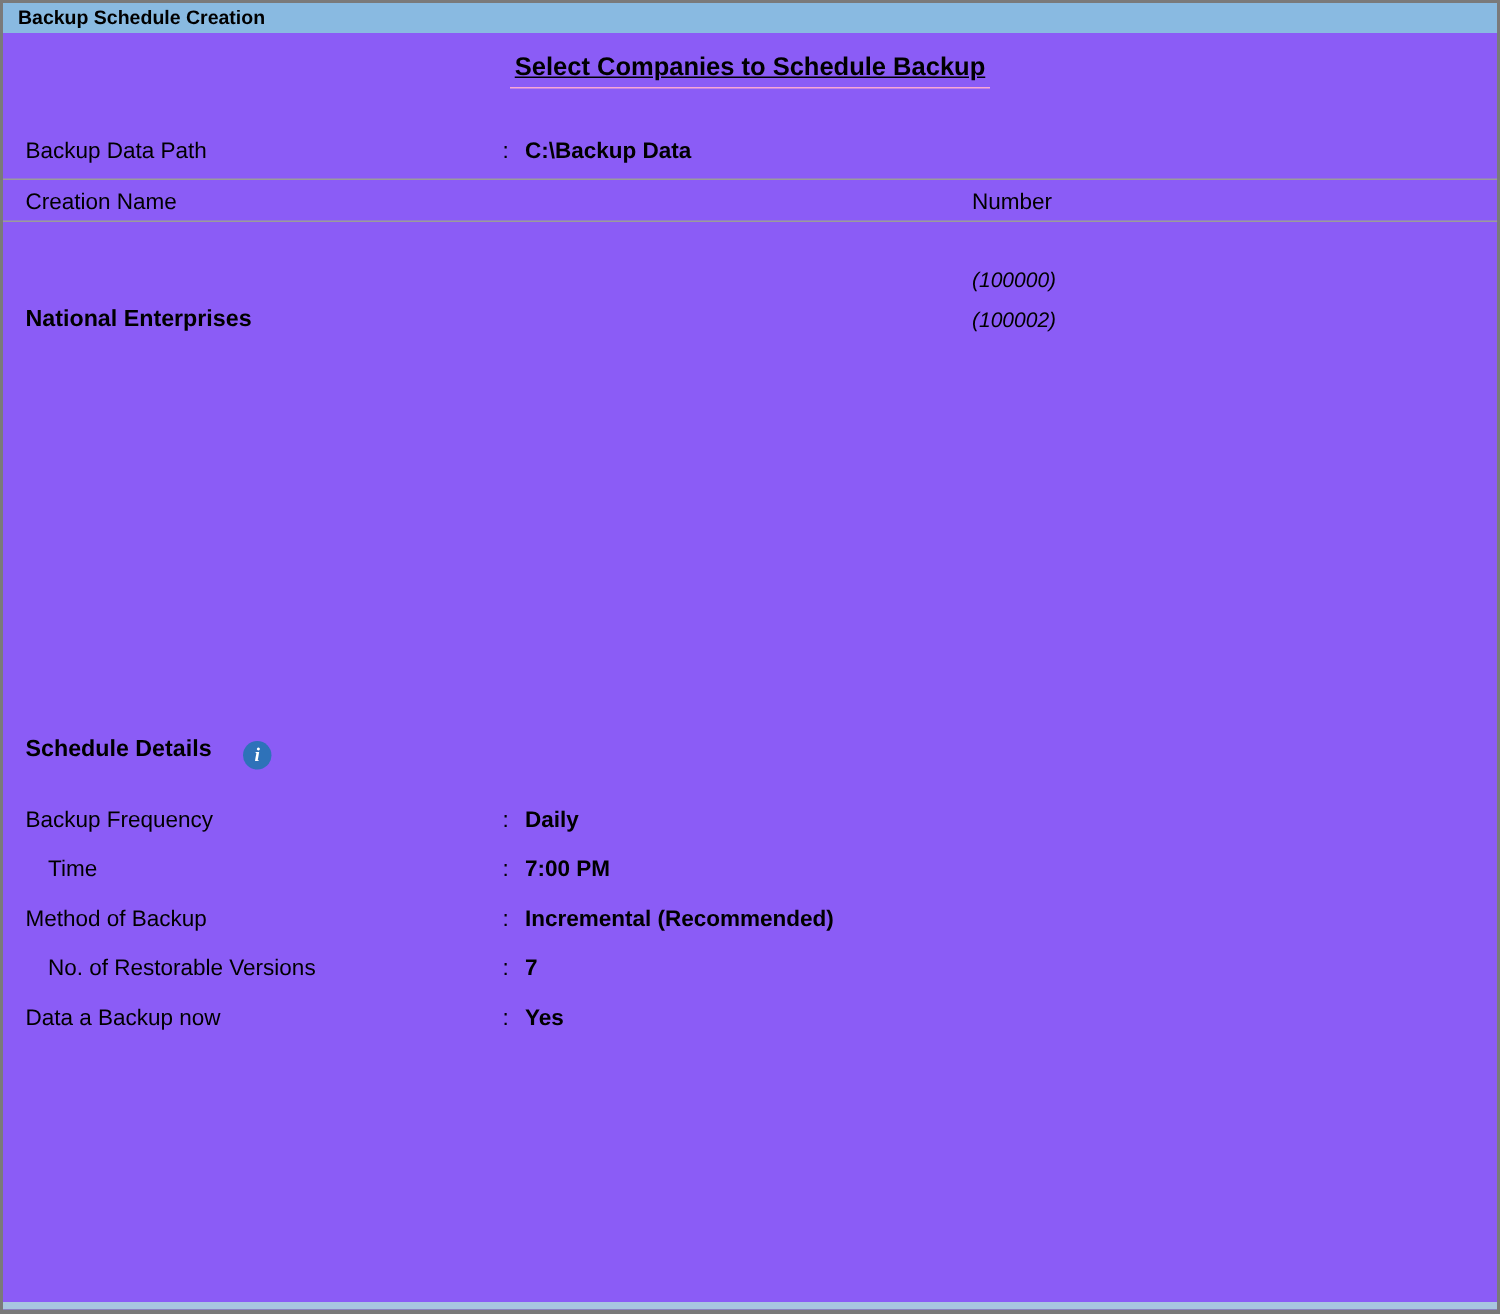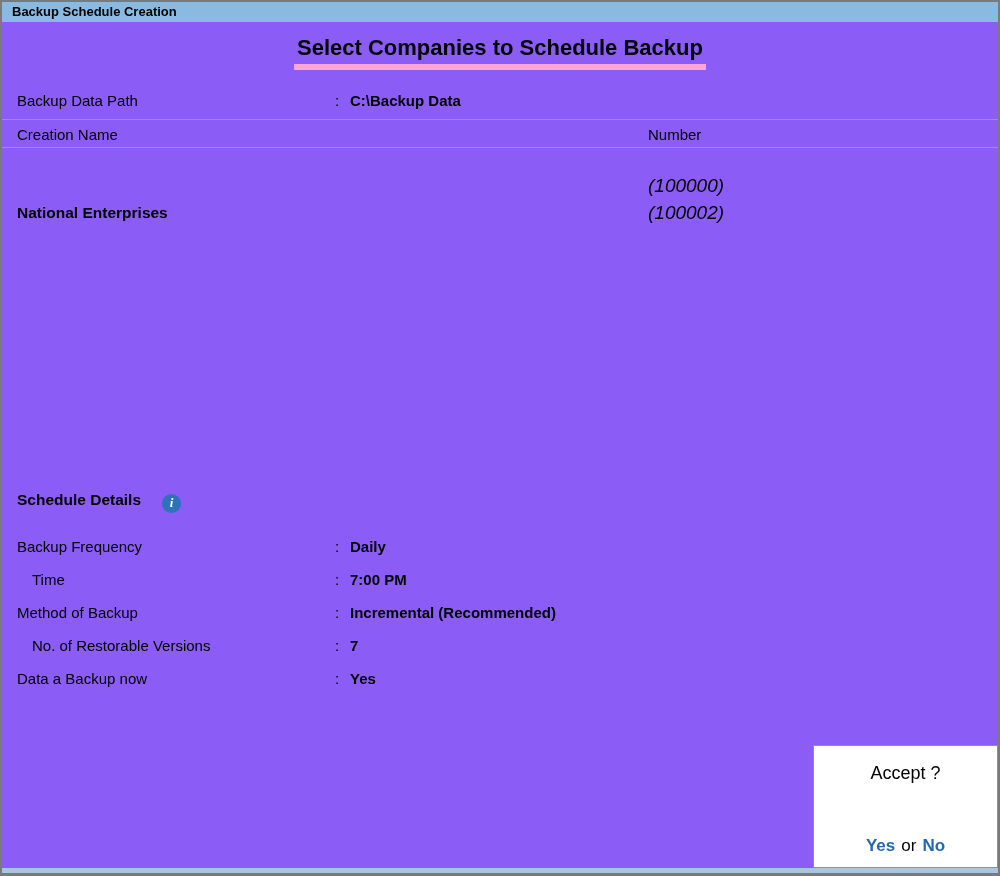--- a/index.html
+++ b/index.html
@@ -21,42 +21,43 @@
     font-size: 13px; font-weight: bold; line-height: 20px;
     padding-left: 10px;
   }
 
   .heading-wrap {
     position: absolute; top: 33px; left: 0; right: 0;
     text-align: center;
   }
   .heading {
     display: inline-block;
-    font-size: 22px; font-weight: bold;
-    border-bottom: 6px solid #f9a8d4;
+    font-size: 17px; font-weight: bold;
+    border-bottom: 1px solid #f9a8d4;
     padding: 0 3px 3px 3px;
+    text-decoration: underline;
   }
 
   .row { position: absolute; left: 0; right: 0; height: 22px; line-height: 22px; font-size: 15px; }
   .lbl   { position: absolute; left: 15px; }
   .lbl.indent { left: 30px; }
   .colon { position: absolute; left: 333px; }
   .val   { position: absolute; left: 348px; font-weight: bold; }
 
   .hline {
     position: absolute; left: 0; right: 0; height: 0;
     border-top: 1px solid #9b9b9b;
   }
 
   .colhead { font-size: 15px; }
   .num-col { position: absolute; left: 646px; }
 
   .comp-row { position: absolute; left: 0; right: 0; height: 22px; line-height: 22px; }
   .comp-name { position: absolute; left: 15px; font-weight: bold; font-size: 15.5px; }
-  .comp-num  { position: absolute; left: 646px; font-style: italic; font-size: 19px; }
+  .comp-num  { position: absolute; left: 646px; font-style: italic; font-size: 14px; }
 
   .sched-head {
     position: absolute; top: 490px; left: 15px; height: 24px;
     display: flex; align-items: center;
   }
   .sched-head .title {
     font-size: 15.5px; font-weight: bold;
     border-bottom: 5px solid #8b5cf6;
     padding: 0 8px 3px 0;
   }
@@ -153,22 +154,16 @@
     <span class="lbl indent">No. of Restorable Versions</span>
     <span class="colon">:</span>
     <span class="val">7</span>
   </div>
   <div class="row" style="top:666px;">
     <span class="lbl">Data a Backup now</span>
     <span class="colon">:</span>
     <span class="val">Yes</span>
   </div>
 
-  <div class="accept-box">
-    <div class="accept-q">Accept ?</div>
-    <div class="accept-actions">
-      <span class="yn">Yes</span><span class="or">or</span><span class="yn">No</span>
-    </div>
-  </div>
 
   <div class="bottom-strip"></div>
 
 </div>
 
 </body></html>

